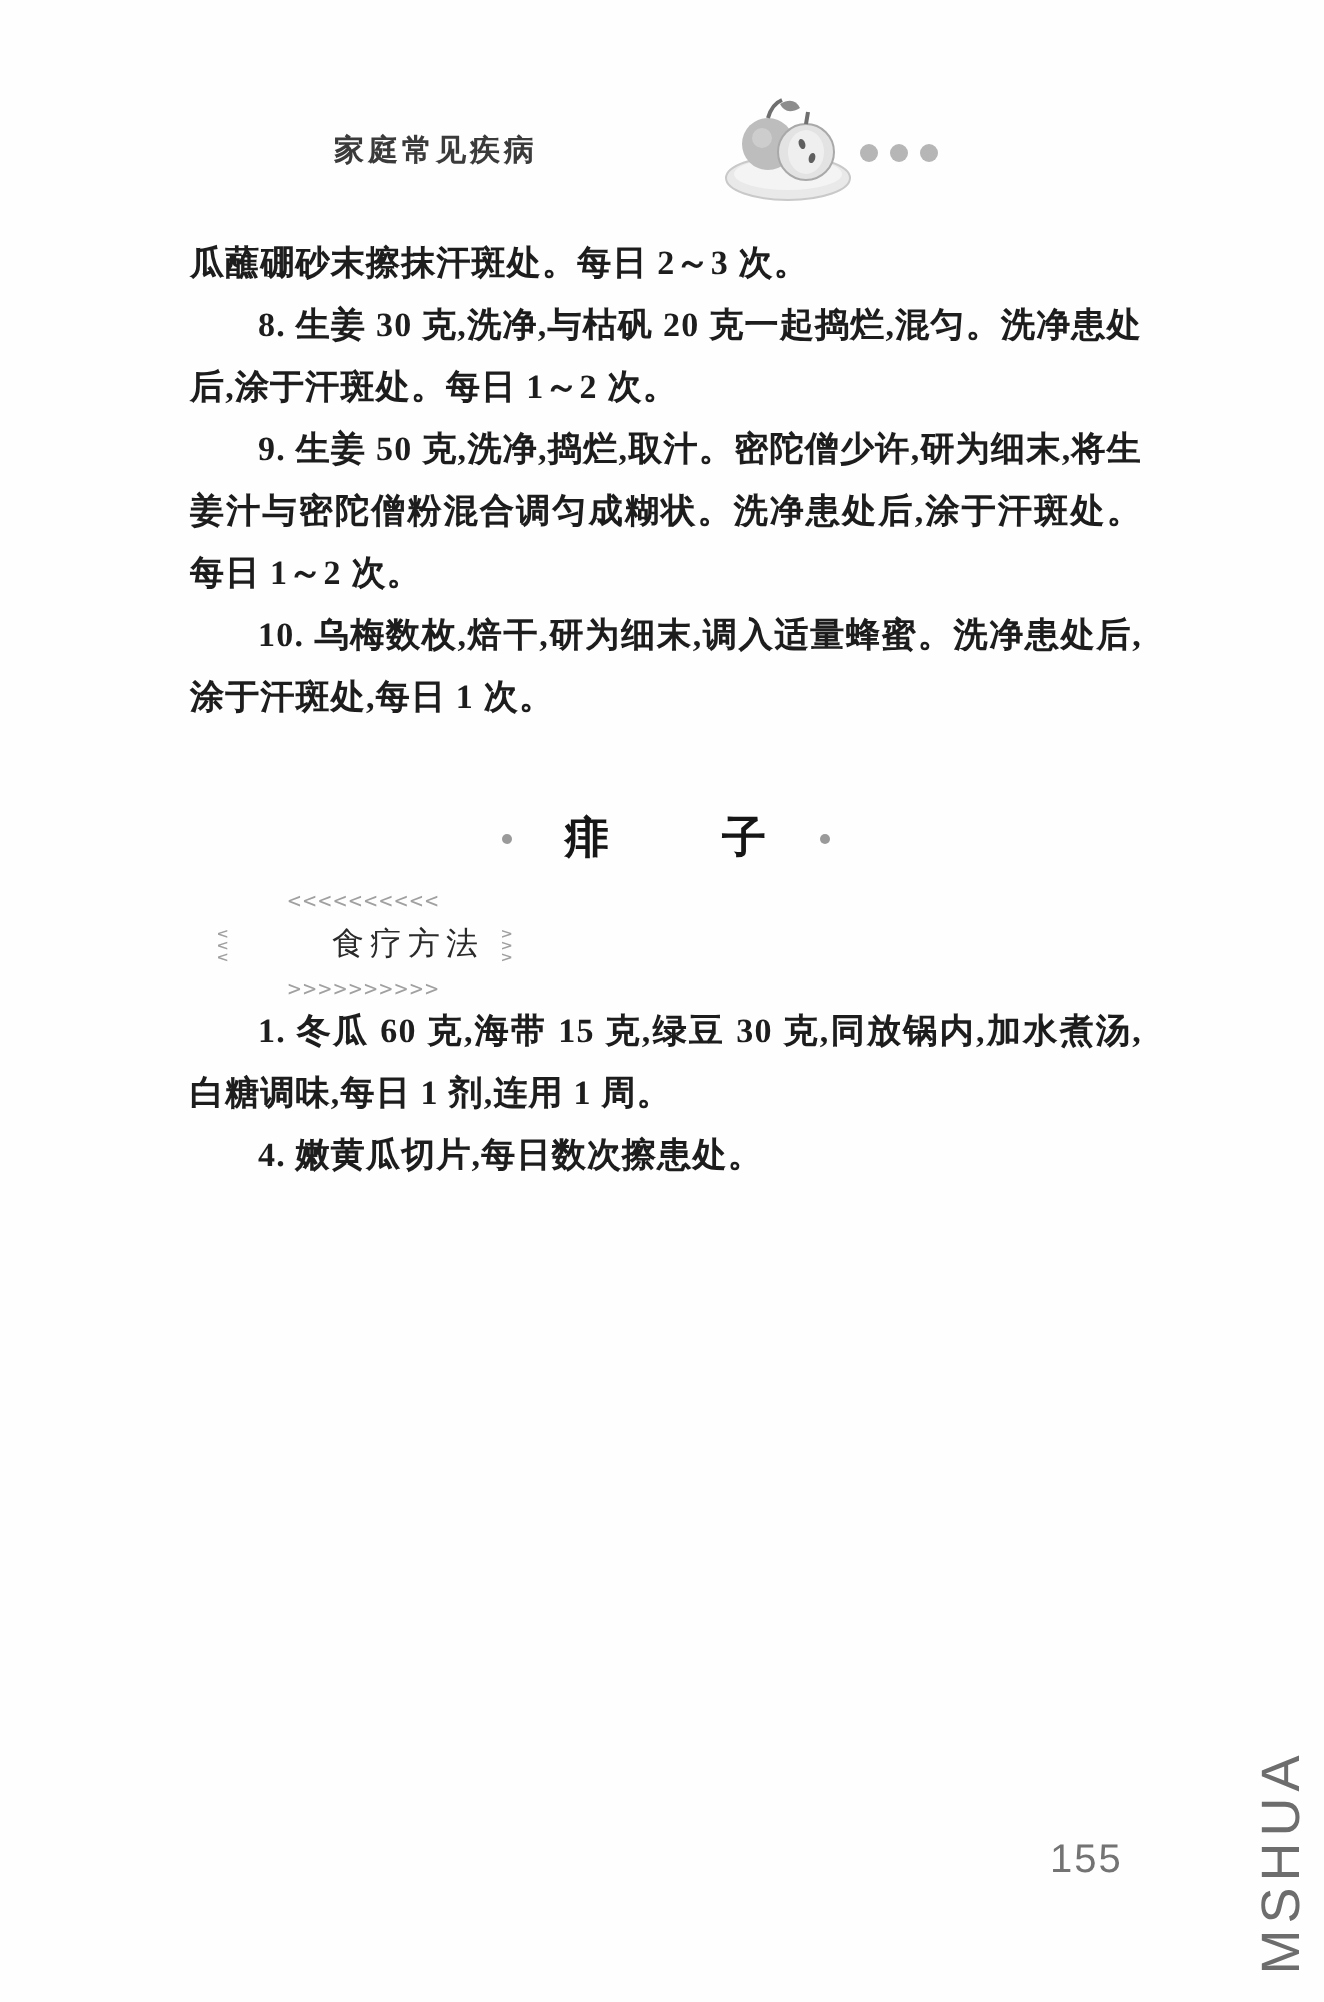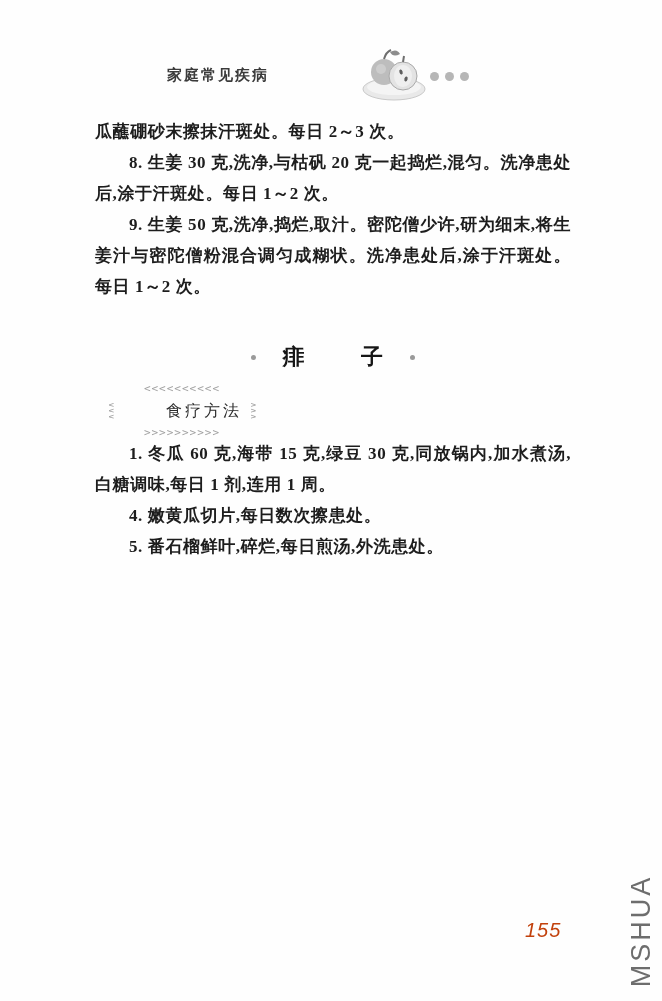--- a/index.html
+++ b/index.html
@@ -51,21 +51,21 @@
     font-family:"DejaVu Sans","Liberation Sans",sans-serif;height:26px;
   }
   .stamp-label{
     font-family:"Liberation Sans","DejaVu Sans",sans-serif;
     font-size:16px;letter-spacing:3px;color:#2a2a2a;line-height:26px;white-space:nowrap;margin-left:44px;
   }
   
   .page-number{
     position:absolute;left:525px;top:919px;
     font-family:"Liberation Sans","DejaVu Sans",sans-serif;
-    font-style:italic;font-size:20px;color:#c2410c;letter-spacing:1px;text-align:center;
+    font-size:20px;color:#737373;letter-spacing:1px;text-align:center;
   }
   .watermark{
     position:absolute;left:641px;top:931px;
     transform:translate(-50%,-50%) rotate(-90deg);
     font-family:"Liberation Sans","DejaVu Sans",sans-serif;
     font-size:27px;color:#6d6d6d;letter-spacing:3px;white-space:nowrap;
   }
 </style>
 </head>
 <body>
@@ -93,20 +93,21 @@
       <span class="hdr-dot"></span>
       <span class="hdr-dot"></span>
       <span class="hdr-dot"></span>
     </div>
   </div>
 
   <div id="text-col">
     <p class="no-indent">瓜蘸硼砂末擦抹汗斑处。每日 2～3 次。</p>
     <p>8. 生姜 30 克,洗净,与枯矾 20 克一起捣烂,混匀。洗净患处后,涂于汗斑处。每日 1～2 次。</p>
     <p>9. 生姜 50 克,洗净,捣烂,取汁。密陀僧少许,研为细末,将生姜汁与密陀僧粉混合调匀成糊状。洗净患处后,涂于汗斑处。每日 1～2 次。</p>
+    <p>10. 乌梅数枚,焙干,研为细末,调入适量蜂蜜。洗净患处后,涂于汗斑处,每日 1 次。</p>
 
     <div class="section-title">
       <span class="title-dot"></span>
       <span class="title-ch-left">痱</span>
       <span class="title-ch-right">子</span>
       <span class="title-dot"></span>
     </div>
 
 
     <div class="stamp">
@@ -114,19 +115,18 @@
       <div class="stamp-mid">
         <span class="stamp-side">∨∨∨</span>
         <span class="stamp-label">食疗方法</span>
         <span class="stamp-side">∧∧∧</span>
       </div>
       <div class="stamp-bottom">&gt;&gt;&gt;&gt;&gt;&gt;&gt;&gt;&gt;&gt;</div>
     </div>
 
     <p>1. 冬瓜 60 克,海带 15 克,绿豆 30 克,同放锅内,加水煮汤,白糖调味,每日 1 剂,连用 1 周。</p>
     <p>4. 嫩黄瓜切片,每日数次擦患处。</p>
-    <p>5. 番石榴鲜叶,碎烂,每日煎汤,外洗患处。</p>
   </div>
 
   <div class="page-number">155</div>
   <div class="watermark">MSHUA</div>
 
 </div>
 
 </body></html>

